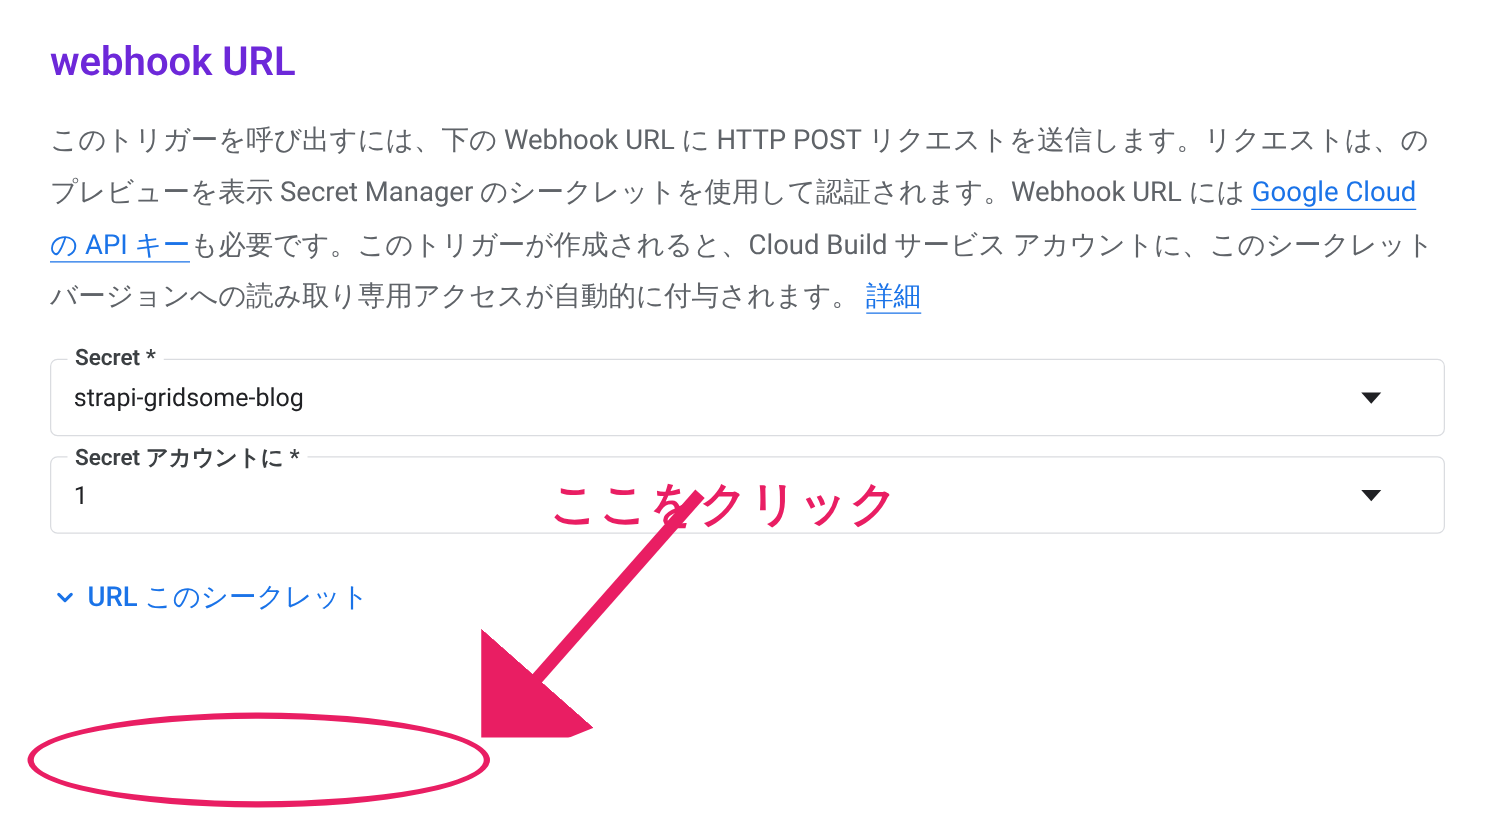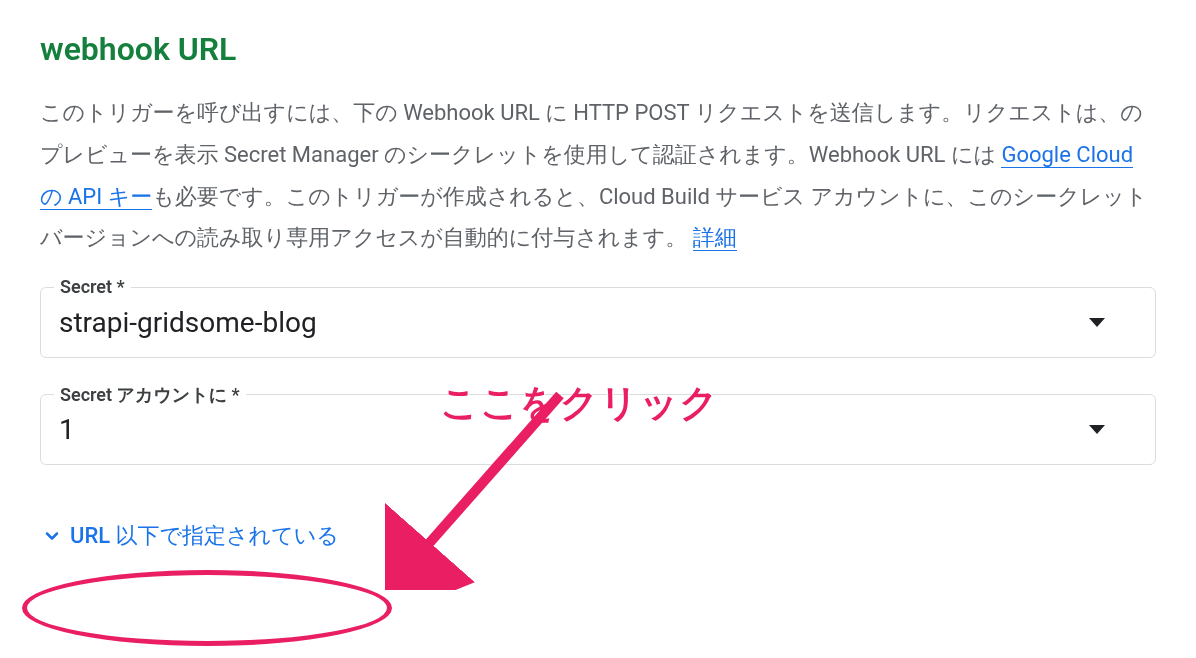--- a/index.html
+++ b/index.html
@@ -7,56 +7,56 @@
       font-family: -apple-system, BlinkMacSystemFont, "Segoe UI", Roboto, "Helvetica Neue", Arial, sans-serif;
       background: #fff;
       width: 1196px;
       height: 658px;
       padding: 30px 40px;
       position: relative;
     }
     .section-title {
       font-size: 32px;
       font-weight: 600;
-      color: #15803d;
+      color: #6d28d9;
       margin-bottom: 24px;
     }
     .description {
       font-size: 22px;
       line-height: 1.9;
       color: #5f6368;
       margin-bottom: 28px;
     }
     .link {
       color: #1a73e8;
       text-decoration: none;
       border-bottom: 1px solid #1a73e8;
       cursor: pointer;
     }
     .form-group {
       position: relative;
-      margin-bottom: 36px;
+      margin-bottom: 16px;
     }
     .field-label {
       position: absolute;
       top: -11px;
       left: 14px;
       background: #fff;
       padding: 0 6px;
       font-size: 18px;
       font-weight: 600;
       color: #3c4043;
       z-index: 1;
     }
     .select-field {
       width: 100%;
       border: 1px solid #dadce0;
       border-radius: 6px;
       padding: 18px 50px 18px 18px;
-      font-size: 28px;
+      font-size: 20px;
       color: #202124;
       background: #fff;
       position: relative;
       cursor: pointer;
       display: flex;
       align-items: center;
       justify-content: space-between;
     }
     .select-value {
       flex: 1;
@@ -141,21 +141,21 @@
     <span class="dropdown-triangle"></span>
   </div>
 </div>
 
 <div class="expand-link">
   <span class="chevron-down">
     <svg width="20" height="20" viewBox="0 0 24 24" fill="none" stroke="#1a73e8" stroke-width="3" stroke-linecap="round" stroke-linejoin="round">
       <polyline points="6 9 12 15 18 9"></polyline>
     </svg>
   </span>
-  <span>URL 以下で指定されている</span>
+  <span>URL このシークレット</span>
 </div>
 
 
 <div class="annotation-text">ここをクリック</div>
 
 <div class="annotation-arrow">
   <svg width="200" height="210" viewBox="0 0 200 210">
     <defs>
       <marker id="arrowhead" markerWidth="12" markerHeight="12" refX="3" refY="6" orient="auto">
         <polygon points="0 0, 12 6, 0 12" fill="#e91e63"></polygon>

